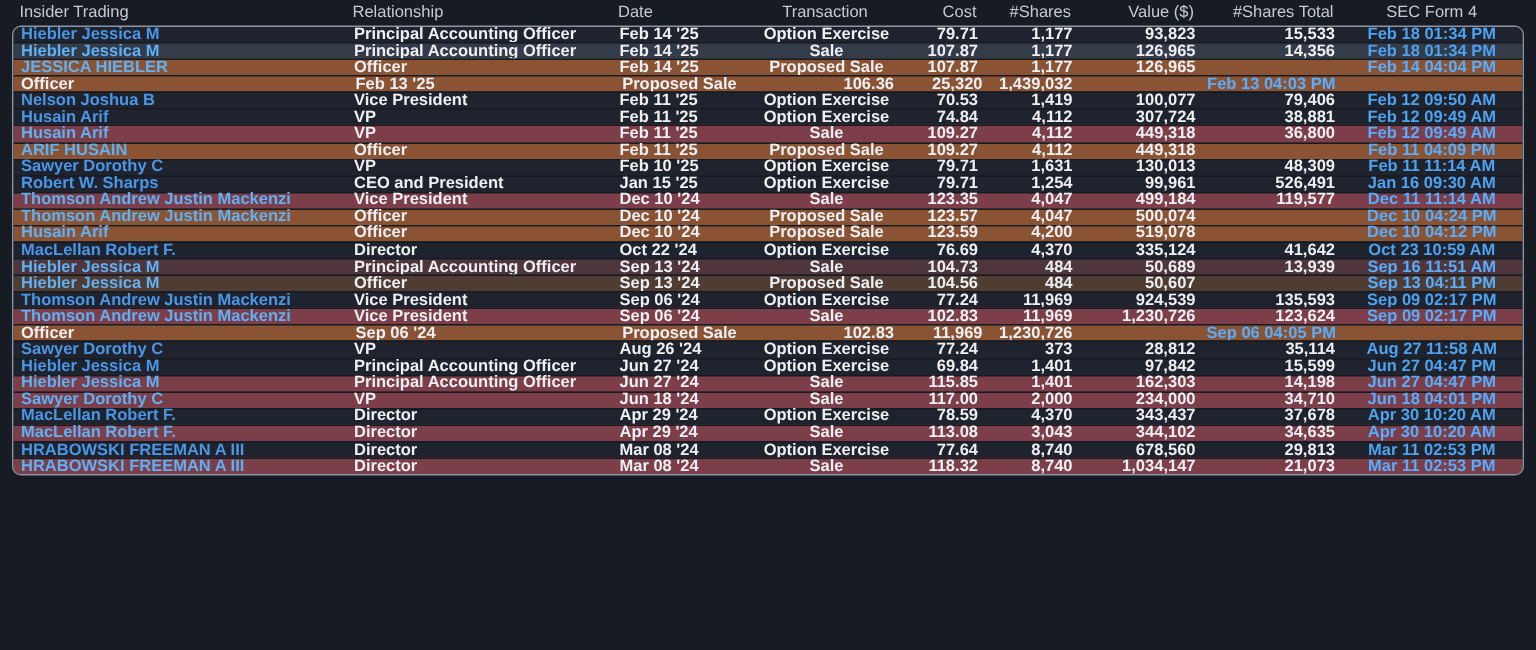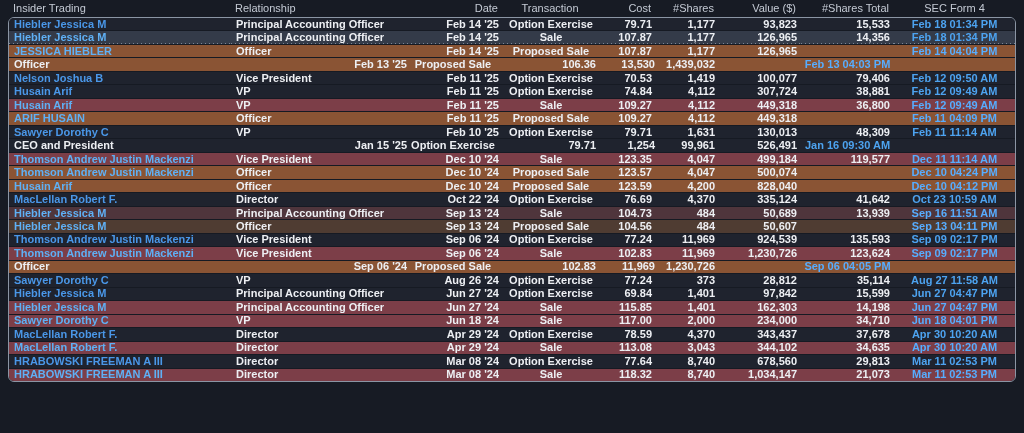--- a/index.html
+++ b/index.html
@@ -19,21 +19,21 @@
   }
   .thead{
     height:17px;
     margin:0 8px;
     color:var(--header-text,#c4cad4);
     font-weight:400;
   }
   .tbody{
     position:absolute;
     top:17px;left:8px;right:8px;
-    height:365px;
+    height:300px;
     display:flex;flex-direction:column;
     border:1px solid var(--table-border,#8b95a4);
     border-radius:6px;
     overflow:hidden;
   }
   .row{
     flex:1 1 0;min-height:0;
     background:var(--row-bg,#1f232e);
     color:var(--body-text,#edeff3);
     font-weight:700;
@@ -42,21 +42,21 @@
   .row:first-child{border-top:none;}
   .cell{
     overflow:hidden;white-space:nowrap;
     line-height:1;
   }
   .a-left{text-align:left;}
   .a-right{text-align:right;}
   .a-center{text-align:center;}
   .c-insider{padding-left:5px;}
   .c-relationship{padding-left:5px;}
-  .c-date{padding-left:6px;text-align:right;}
+  .c-date{padding-left:6px;}
   .c-cost{padding-right:7px;}
   .c-shares{padding-right:4px;}
   .c-value{padding-right:4px;}
   .c-shares_total{padding-right:4px;}
   .link{color:var(--link-blue,#4a97e8);cursor:pointer;text-decoration:none;}
   .time{color:var(--time-blue,#4da3f0);cursor:pointer;text-decoration:none;}
   
   .hl-sale{background:var(--sale-bg,#7c3e48);}
   .hl-sale-dim{background:var(--sale-dim-bg,#4f353c);}
   .hl-proposed{background:var(--proposed-bg,#8a5434);}
@@ -120,21 +120,21 @@
         <div class="cell a-right c-shares">1,177</div>
         <div class="cell a-right c-value">126,965</div>
         <div class="cell a-right c-shares_total"></div>
         <div class="cell a-center c-sec_form"><span class="time">Feb 14 04:04 PM</span></div>
       </div>
       <div class="row grid-row hl-proposed">
         <div class="cell a-left c-relationship">Officer</div>
         <div class="cell a-left c-date">Feb 13 '25</div>
         <div class="cell a-center c-transaction">Proposed Sale</div>
         <div class="cell a-right c-cost">106.36</div>
-        <div class="cell a-right c-shares">13,530</div>
+        <div class="cell a-right c-shares">25,320</div>
         <div class="cell a-right c-value">1,439,032</div>
         <div class="cell a-right c-shares_total"></div>
         <div class="cell a-center c-sec_form"><span class="time">Feb 13 04:03 PM</span></div>
       </div>
       <div class="row grid-row">
         <div class="cell a-left c-insider"><span class="link">Nelson Joshua B</span></div>
         <div class="cell a-left c-relationship">Vice President</div>
         <div class="cell a-left c-date">Feb 11 '25</div>
         <div class="cell a-center c-transaction">Option Exercise</div>
         <div class="cell a-right c-cost">70.53</div>
@@ -181,20 +181,21 @@
         <div class="cell a-left c-relationship">VP</div>
         <div class="cell a-left c-date">Feb 10 '25</div>
         <div class="cell a-center c-transaction">Option Exercise</div>
         <div class="cell a-right c-cost">79.71</div>
         <div class="cell a-right c-shares">1,631</div>
         <div class="cell a-right c-value">130,013</div>
         <div class="cell a-right c-shares_total">48,309</div>
         <div class="cell a-center c-sec_form"><span class="time">Feb 11 11:14 AM</span></div>
       </div>
       <div class="row grid-row">
+        <div class="cell a-left c-insider"><span class="link">Robert W. Sharps</span></div>
         <div class="cell a-left c-relationship">CEO and President</div>
         <div class="cell a-left c-date">Jan 15 '25</div>
         <div class="cell a-center c-transaction">Option Exercise</div>
         <div class="cell a-right c-cost">79.71</div>
         <div class="cell a-right c-shares">1,254</div>
         <div class="cell a-right c-value">99,961</div>
         <div class="cell a-right c-shares_total">526,491</div>
         <div class="cell a-center c-sec_form"><span class="time">Jan 16 09:30 AM</span></div>
       </div>
       <div class="row grid-row hl-sale">
@@ -219,21 +220,21 @@
         <div class="cell a-right c-shares_total"></div>
         <div class="cell a-center c-sec_form"><span class="time">Dec 10 04:24 PM</span></div>
       </div>
       <div class="row grid-row hl-proposed">
         <div class="cell a-left c-insider"><span class="link">Husain Arif</span></div>
         <div class="cell a-left c-relationship">Officer</div>
         <div class="cell a-left c-date">Dec 10 '24</div>
         <div class="cell a-center c-transaction">Proposed Sale</div>
         <div class="cell a-right c-cost">123.59</div>
         <div class="cell a-right c-shares">4,200</div>
-        <div class="cell a-right c-value">828,040</div>
+        <div class="cell a-right c-value">519,078</div>
         <div class="cell a-right c-shares_total"></div>
         <div class="cell a-center c-sec_form"><span class="time">Dec 10 04:12 PM</span></div>
       </div>
       <div class="row grid-row">
         <div class="cell a-left c-insider"><span class="link">MacLellan Robert F.</span></div>
         <div class="cell a-left c-relationship">Director</div>
         <div class="cell a-left c-date">Oct 22 '24</div>
         <div class="cell a-center c-transaction">Option Exercise</div>
         <div class="cell a-right c-cost">76.69</div>
         <div class="cell a-right c-shares">4,370</div>

